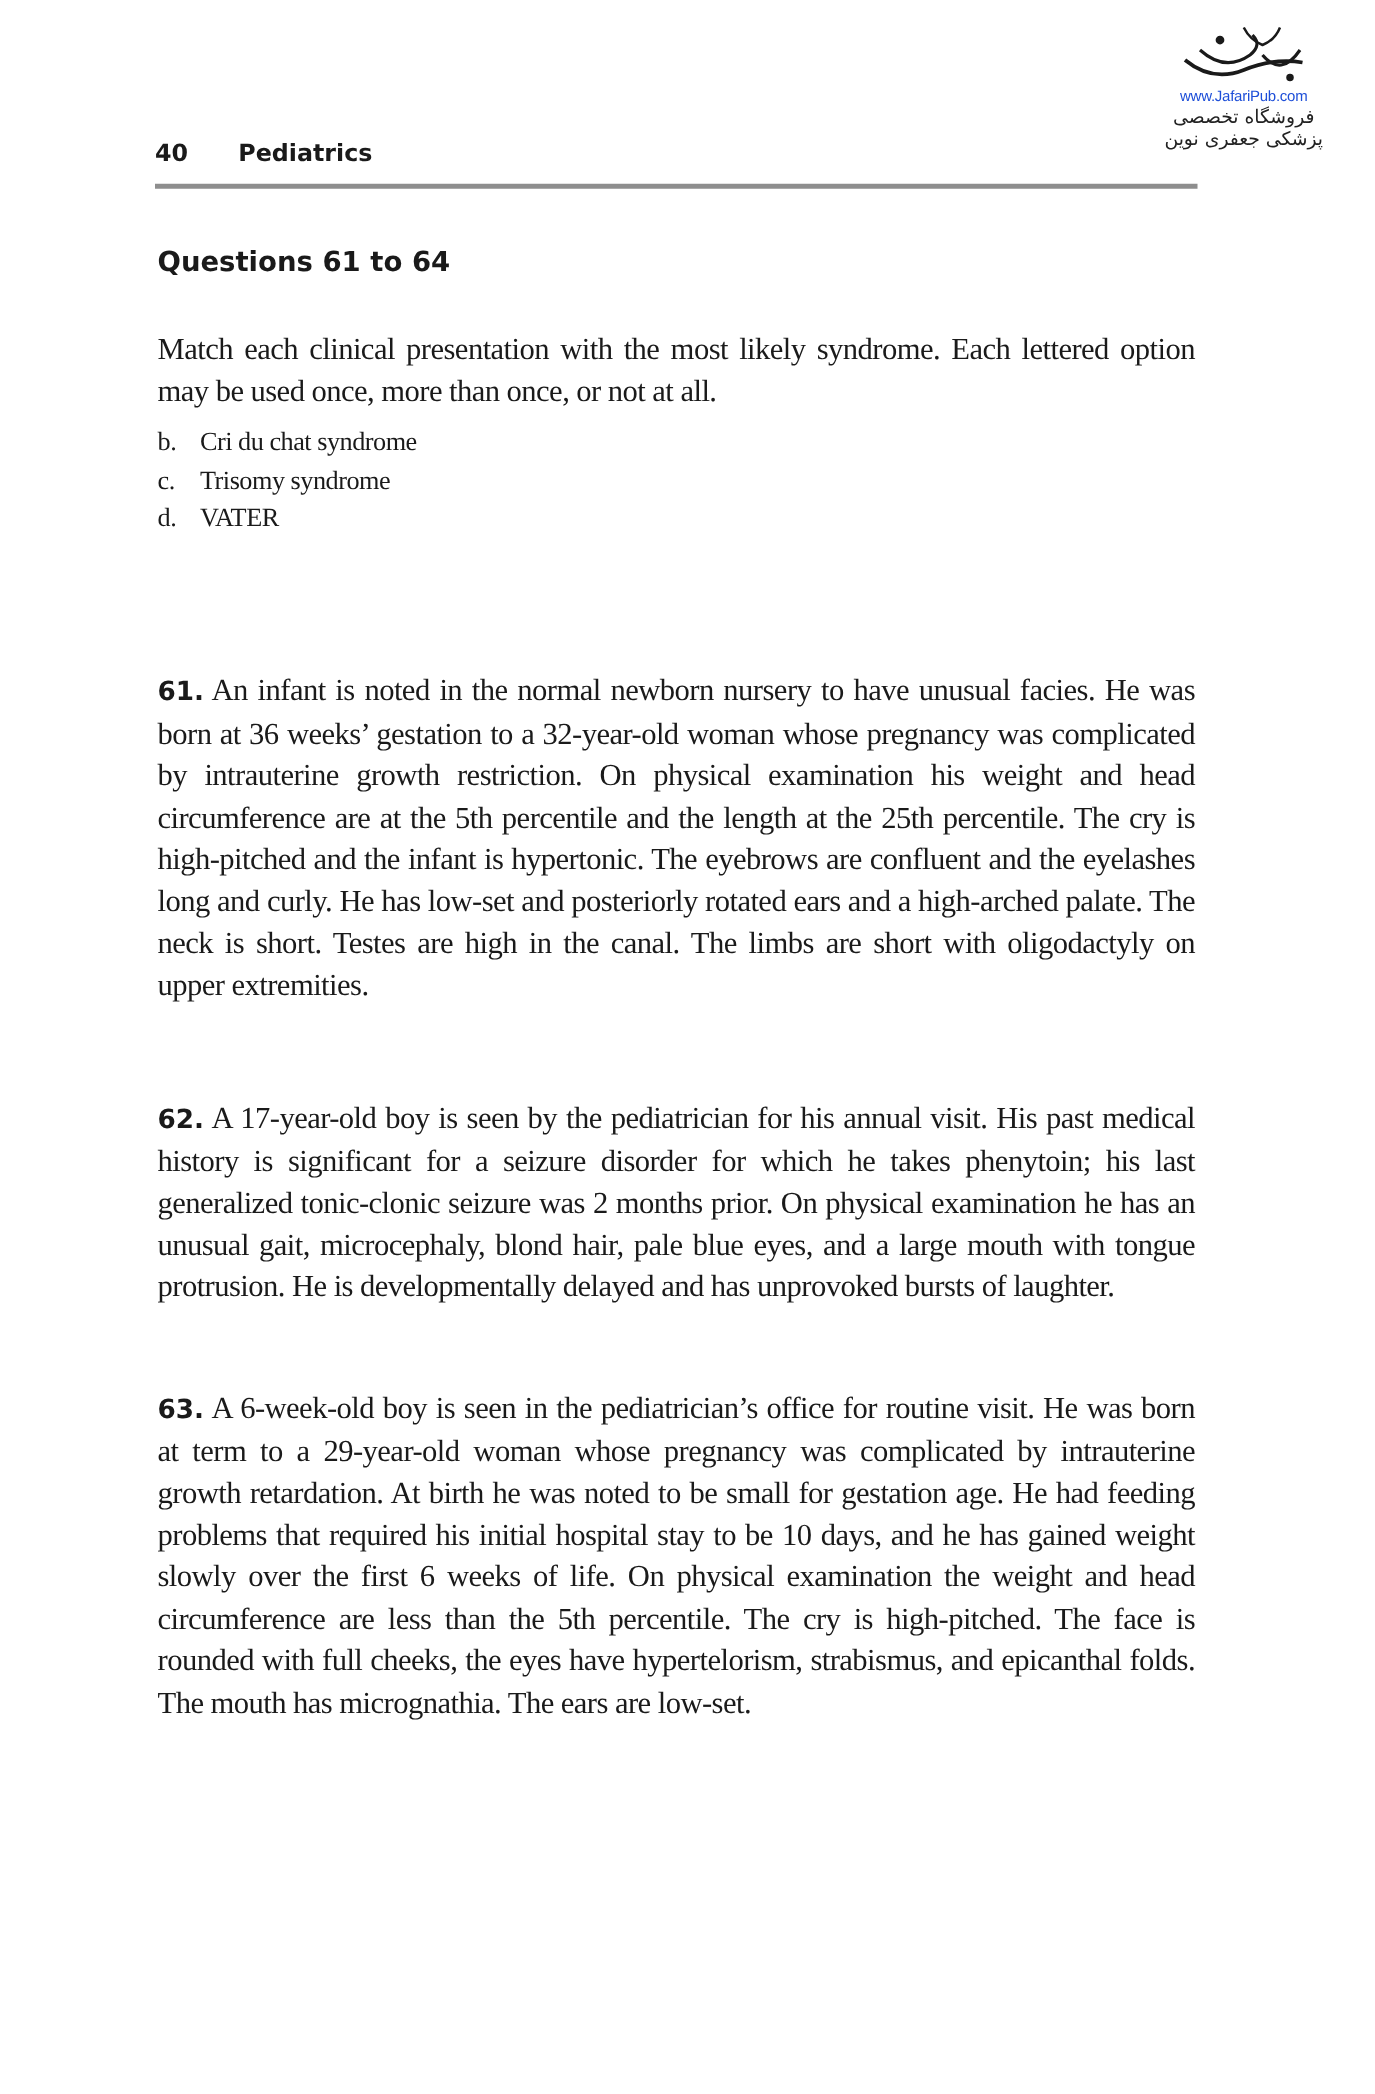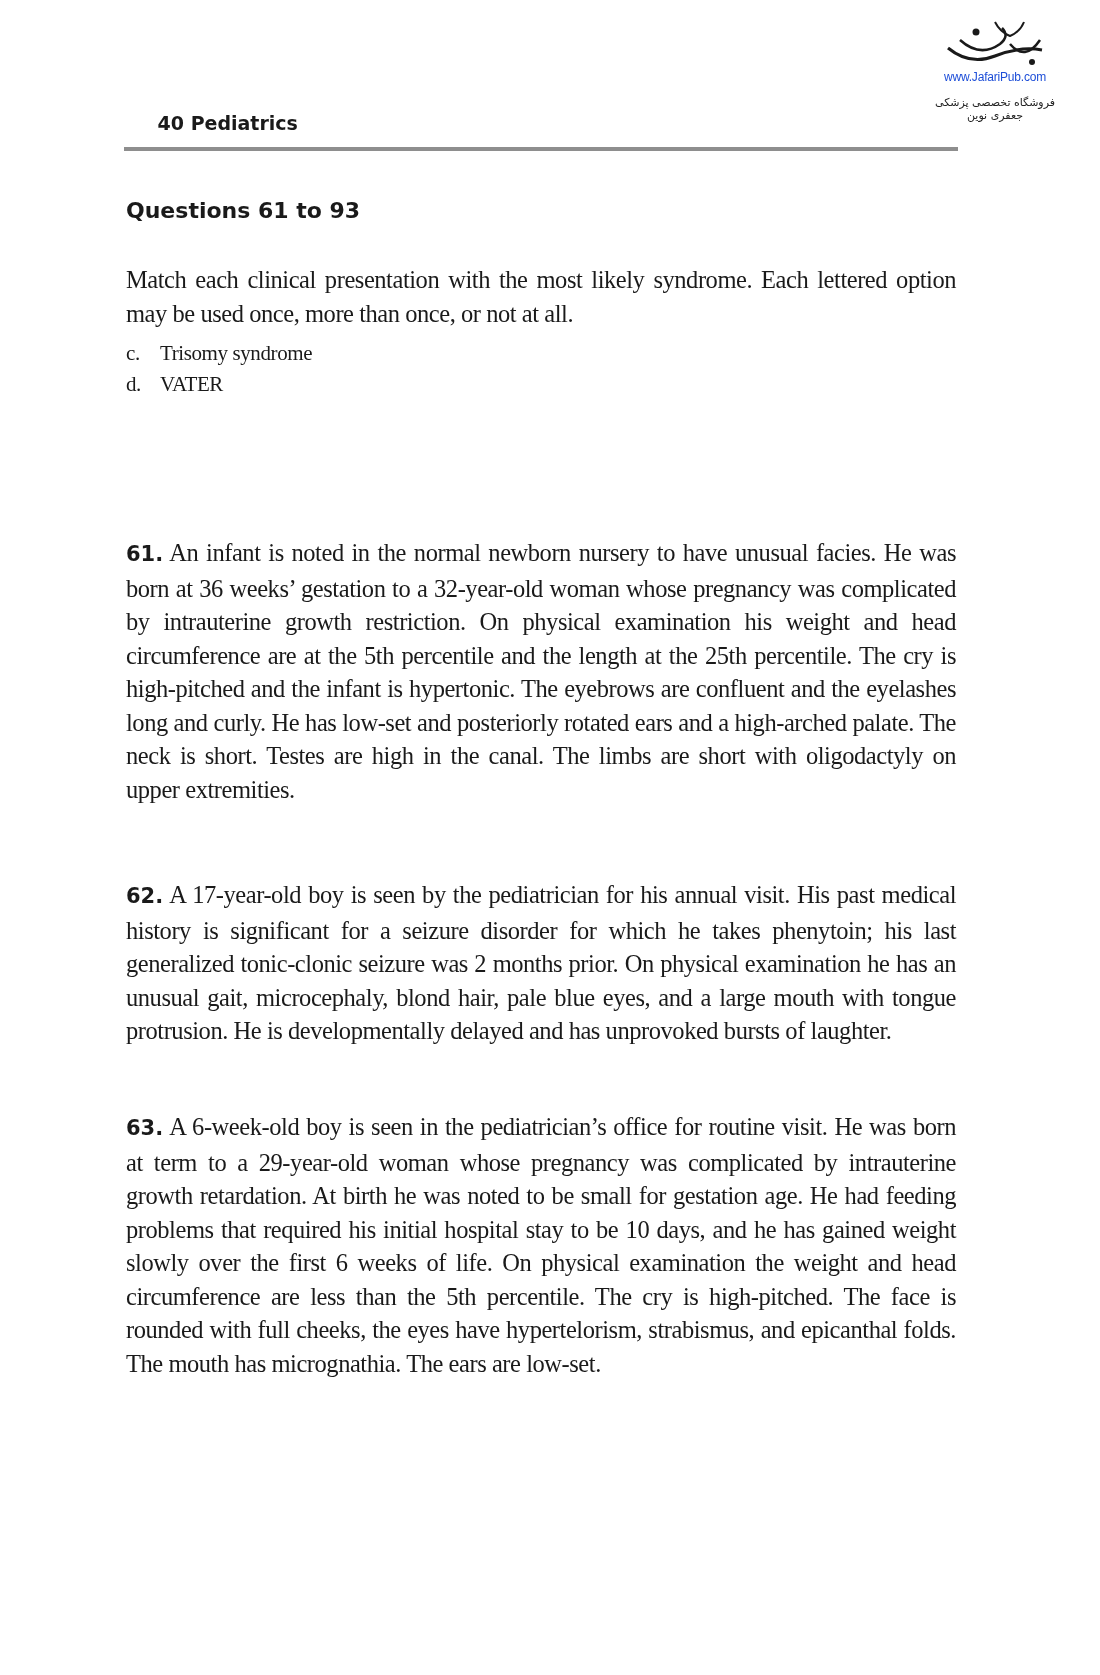--- a/index.html
+++ b/index.html
@@ -1,22 +1,22 @@
 <!DOCTYPE html>
 <html><head>
 <meta charset="utf-8">
 <style>
   html, body { margin: 0; padding: 0; background: #ffffff; }
   body { width: 1100px; height: 1675px; position: relative; overflow: hidden; color: #1a1a1a; }
   .logo { position: absolute; left: 920px; top: 18px; width: 150px; text-align: center; }
   .logo svg { display: block; margin: 0 auto; }
   .logo-url { font-family: "Liberation Sans", sans-serif; font-size: 12px; color: #1d4ed8; margin-top: 2px; letter-spacing: -0.2px; }
-  .logo-fa { font-family: "DejaVu Sans", sans-serif; font-size: 11px; color: #222; margin-top: 12px; direction: rtl; }
+  .logo-fa { font-family: "DejaVu Sans", sans-serif; font-size: 15px; color: #222; margin-top: 0; direction: rtl; }
   .header { position: absolute; left: 124px; top: 112px; font-family: "DejaVu Sans", sans-serif; font-weight: bold; font-size: 19px; color: #1a1a1a; }
-  .header .pageno { display: inline-block; width: 60px; text-align: right; }
+  .header .pageno { display: inline-block; width: 60px; }
   .rule { position: absolute; left: 124px; top: 147px; width: 834px; height: 4px; background: #8e8e8e; }
   .section-title { position: absolute; left: 126px; top: 198px; font-family: "DejaVu Sans", sans-serif; font-weight: bold; font-size: 22px; color: #1a1a1a; }
   .body-text { font-family: "Liberation Serif", serif; font-size: 24.5px; line-height: 33.5px; color: #1a1a1a; text-align: justify; letter-spacing: -0.45px; }
   .instructions { position: absolute; left: 126px; top: 263px; width: 830px; }
   .options { position: absolute; left: 126px; top: 338px; font-family: "Liberation Serif", serif; font-size: 21px; line-height: 30.5px; color: #1a1a1a; letter-spacing: -0.4px; }
   .option-letter { display: inline-block; width: 34px; }
   .question { position: absolute; left: 126px; width: 830px; }
   .qnum { font-family: "DejaVu Sans", sans-serif; font-weight: bold; font-size: 21px; letter-spacing: 0; margin-right: 6px; }
   #q61 { top: 536px; }
   #q62 { top: 878px; }
@@ -37,25 +37,26 @@
   <div class="logo-url">www.JafariPub.com</div>
   <div class="logo-fa">فروشگاه تخصصی پزشکی جعفری نوین</div>
 </div>
 
 <div class="header">
   <span class="pageno">40</span>
   <span>Pediatrics</span>
 </div>
 <div class="rule"></div>
 
-<div class="section-title">Questions 61 to 93</div>
+<div class="section-title">Questions 61 to 64</div>
 
 <div class="body-text instructions">Match each clinical presentation with the most likely syndrome. Each lettered option may be used once, more than once, or not at all.</div>
 
 <div class="options">
+  <div><span class="option-letter">b.</span><span>Cri du chat syndrome</span></div>
   <div><span class="option-letter">c.</span><span>Trisomy syndrome</span></div>
   <div><span class="option-letter">d.</span><span>VATER</span></div>
 </div>
 
 <div class="body-text question" id="q61">
   <span class="qnum">61.</span><span>An infant is noted in the normal newborn nursery to have unusual facies. He was born at 36 weeks’ gestation to a 32-year-old woman whose pregnancy was complicated by intrauterine growth restriction. On physical examination his weight and head circumference are at the 5th percentile and the length at the 25th percentile. The cry is high-pitched and the infant is hypertonic. The eyebrows are confluent and the eyelashes long and curly. He has low-set and posteriorly rotated ears and a high-arched palate. The neck is short. Testes are high in the canal. The limbs are short with oligodactyly on upper extremities.</span>
 </div>
 
 <div class="body-text question" id="q62">
   <span class="qnum">62.</span><span>A 17-year-old boy is seen by the pediatrician for his annual visit. His past medical history is significant for a seizure disorder for which he takes phenytoin; his last generalized tonic-clonic seizure was 2 months prior. On physical examination he has an unusual gait, microcephaly, blond hair, pale blue eyes, and a large mouth with tongue protrusion. He is developmentally delayed and has unprovoked bursts of laughter.</span>

